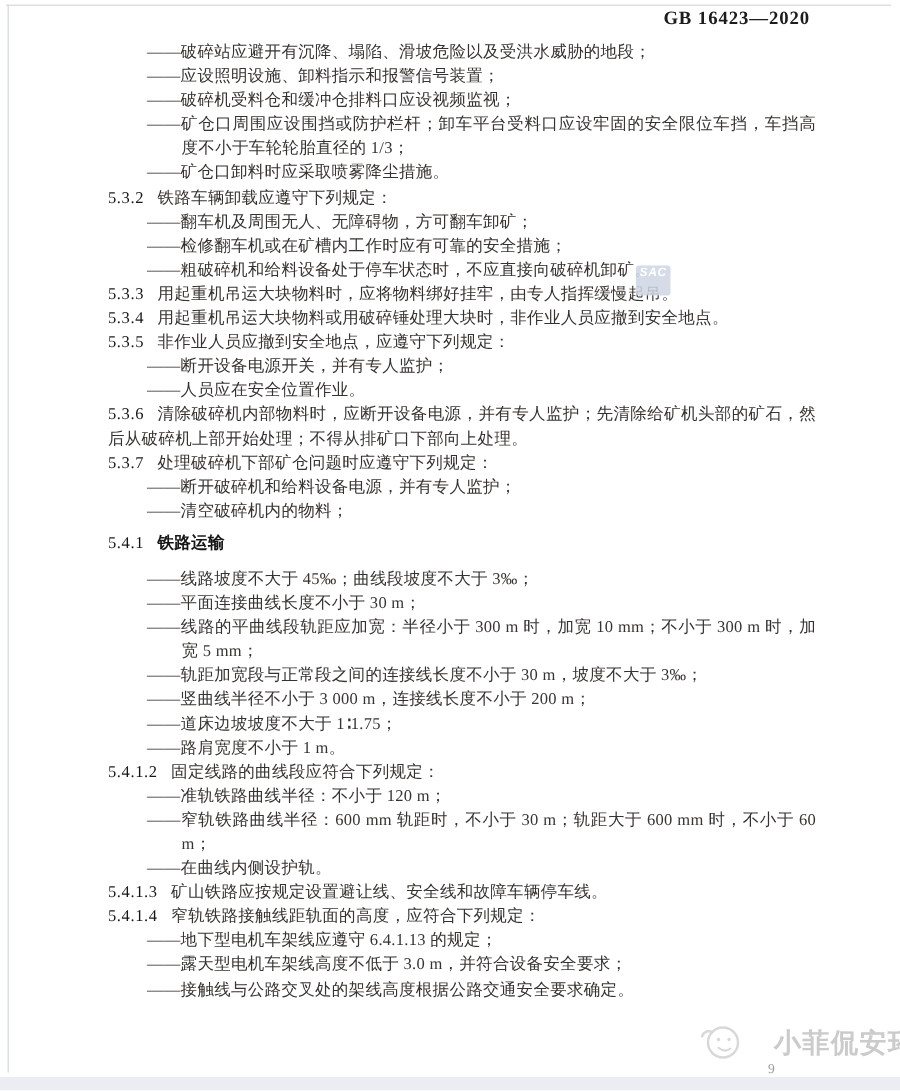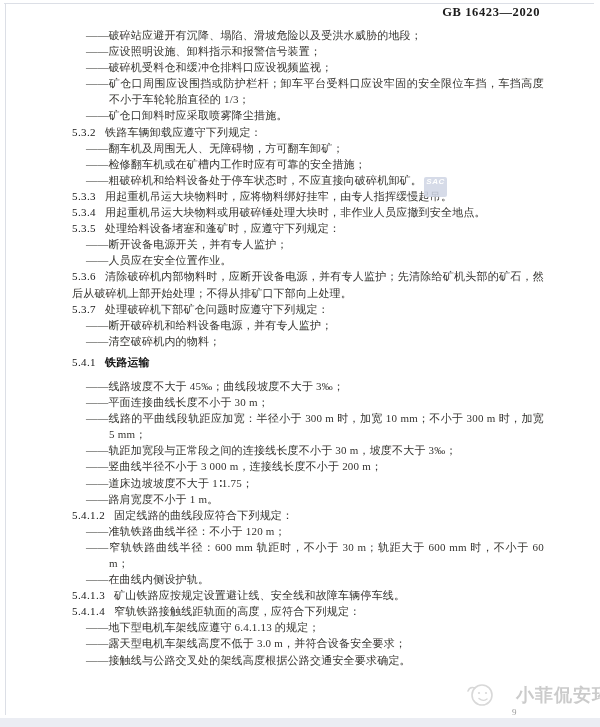--- a/index.html
+++ b/index.html
@@ -14,21 +14,21 @@
   .edge-bottom{position:absolute;left:0;bottom:0;width:600px;height:9px;background:#ebedf3;}
 
   .gb-header{position:absolute;top:5px;left:0;width:540px;text-align:right;
              font-weight:bold;font-size:12.5px;letter-spacing:0.6px;color:#1c1c1c;}
 
   .doc{position:absolute;left:72px;top:27px;width:472px;
        font-size:11px;line-height:16.1px;color:#34332f;letter-spacing:0.2px;
        text-align:justify;}
   .li{min-height:16.1px;}
   .li .num{font-weight:normal;color:#161616;margin-right:9px;letter-spacing:0.4px;}
-  .li.dash{margin-left:14px;padding-left:23px;text-indent:-23px;}
+  .li.dash{margin-left:26px;padding-left:23px;text-indent:-23px;}
   .li.dash .marker{color:#34332f;}
   .li.h1,.li.h2{font-weight:bold;color:#161616;}
   .li.h1{margin:7px 0 5px 0;}
   .li.h2{margin:5px 0 8px 0;}
 
   
   .sac-badge{position:absolute;left:424px;top:177px;width:23px;height:20px;
              background:#cfd5e4;border-radius:2px;display:flex;align-items:flex-start;justify-content:center;
              color:#ffffff;font-style:italic;font-weight:bold;font-size:8px;
              font-family:"Liberation Sans",sans-serif;letter-spacing:0.5px;opacity:0.85;}
@@ -59,21 +59,21 @@
       <div class="li dash"><span class="marker">——</span>应设照明设施、卸料指示和报警信号装置；</div>
       <div class="li dash"><span class="marker">——</span>破碎机受料仓和缓冲仓排料口应设视频监视；</div>
       <div class="li dash"><span class="marker">——</span>矿仓口周围应设围挡或防护栏杆；卸车平台受料口应设牢固的安全限位车挡，车挡高度不小于车轮轮胎直径的 1/3；</div>
       <div class="li dash"><span class="marker">——</span>矿仓口卸料时应采取喷雾降尘措施。</div>
       <div class="li clause"><b class="num">5.3.2</b><span>铁路车辆卸载应遵守下列规定：</span></div>
       <div class="li dash"><span class="marker">——</span>翻车机及周围无人、无障碍物，方可翻车卸矿；</div>
       <div class="li dash"><span class="marker">——</span>检修翻车机或在矿槽内工作时应有可靠的安全措施；</div>
       <div class="li dash"><span class="marker">——</span>粗破碎机和给料设备处于停车状态时，不应直接向破碎机卸矿。</div>
       <div class="li clause"><b class="num">5.3.3</b><span>用起重机吊运大块物料时，应将物料绑好挂牢，由专人指挥缓慢起吊。</span></div>
       <div class="li clause"><b class="num">5.3.4</b><span>用起重机吊运大块物料或用破碎锤处理大块时，非作业人员应撤到安全地点。</span></div>
-      <div class="li clause"><b class="num">5.3.5</b><span>处理给料设备堵塞和蓬矿时，应遵守下列规定：</span></div>
+      <div class="li clause"><b class="num">5.3.5</b><span>非作业人员应撤到安全地点，应遵守下列规定：</span></div>
       <div class="li dash"><span class="marker">——</span>断开设备电源开关，并有专人监护；</div>
       <div class="li dash"><span class="marker">——</span>人员应在安全位置作业。</div>
       <div class="li clause"><b class="num">5.3.6</b><span>清除破碎机内部物料时，应断开设备电源，并有专人监护；先清除给矿机头部的矿石，然后从破碎机上部开始处理；不得从排矿口下部向上处理。</span></div>
       <div class="li clause"><b class="num">5.3.7</b><span>处理破碎机下部矿仓问题时应遵守下列规定：</span></div>
       <div class="li dash"><span class="marker">——</span>断开破碎机和给料设备电源，并有专人监护；</div>
       <div class="li dash"><span class="marker">——</span>清空破碎机内的物料；</div>
       <div class="li h2"><b class="num">5.4.1</b><span>铁路运输</span></div>
       <div class="li dash"><span class="marker">——</span>线路坡度不大于 45‰；曲线段坡度不大于 3‰；</div>
       <div class="li dash"><span class="marker">——</span>平面连接曲线长度不小于 30 m；</div>
       <div class="li dash"><span class="marker">——</span>线路的平曲线段轨距应加宽：半径小于 300 m 时，加宽 10 mm；不小于 300 m 时，加宽 5 mm；</div>

